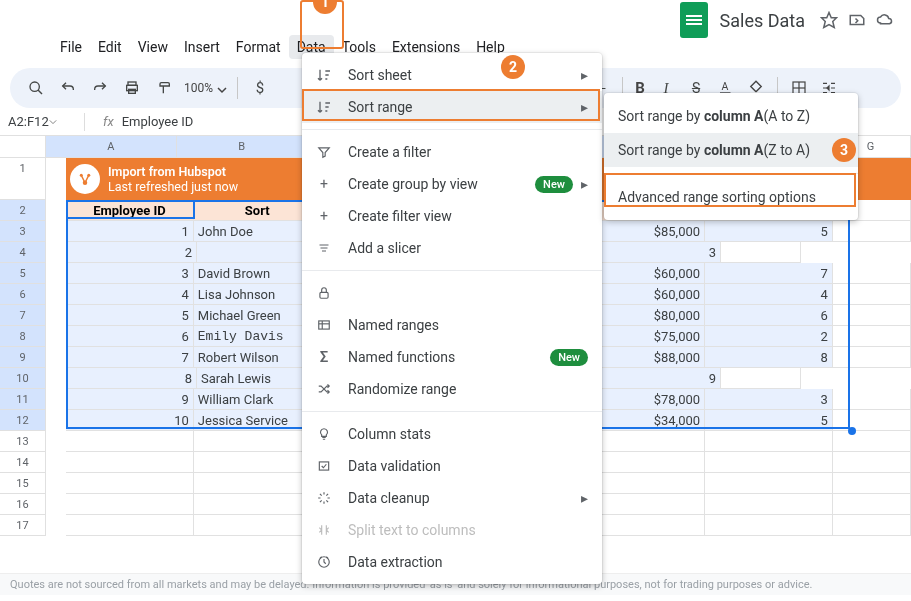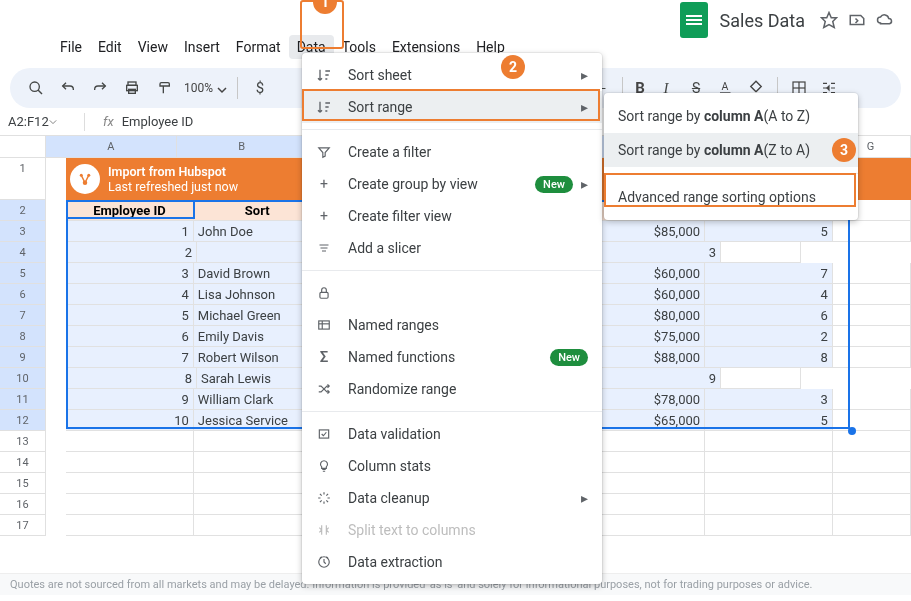--- a/index.html
+++ b/index.html
@@ -348,21 +348,21 @@
         <div class="cell colA" style="width: 131px;">5</div>
         <div class="cell " style="width: 131px;">Michael Green</div>
         <div class="cell " style="width: 131px;"></div>
         <div class="cell " style="width: 131px;"></div>
         <div class="cell colE" style="width: 131px;">$80,000</div>
         <div class="cell colF" style="width: 131px;">6</div>
         <div class="cell " style="width: 80px; background: rgb(255, 255, 255);"></div>
       </div>
       <div class="row data-row">
         <div class="cell colA" style="width: 131px;">6</div>
-        <div class="cell " style="width: 131px;">Emily Davis</div>
+        <div class="cell " style="width: 131px; font-family: Liberation Mono, monospace;">Emily Davis</div>
         <div class="cell " style="width: 131px;"></div>
         <div class="cell " style="width: 131px;"></div>
         <div class="cell colE" style="width: 131px;">$75,000</div>
         <div class="cell colF" style="width: 131px;">2</div>
         <div class="cell " style="width: 80px; background: rgb(255, 255, 255);"></div>
       </div>
       <div class="row data-row">
         <div class="cell colA" style="width: 131px;">7</div>
         <div class="cell " style="width: 131px;">Robert Wilson</div>
         <div class="cell " style="width: 131px;"></div>
@@ -386,21 +386,21 @@
         <div class="cell " style="width: 131px;"></div>
         <div class="cell colE" style="width: 131px;">$78,000</div>
         <div class="cell colF" style="width: 131px;">3</div>
         <div class="cell " style="width: 80px; background: rgb(255, 255, 255);"></div>
       </div>
       <div class="row data-row">
         <div class="cell colA" style="width: 131px;">10</div>
         <div class="cell " style="width: 131px;">Jessica Service</div>
         <div class="cell " style="width: 131px;"></div>
         <div class="cell " style="width: 131px;"></div>
-        <div class="cell colE" style="width: 131px;">$65,000</div>
+        <div class="cell colE" style="width: 131px;">$34,000</div>
         <div class="cell colF" style="width: 131px;">5</div>
         <div class="cell " style="width: 80px; background: rgb(255, 255, 255);"></div>
       </div>
       <div class="row ">
         <div class="cell " style="width: 131px;"></div>
         <div class="cell " style="width: 131px;"></div>
         <div class="cell " style="width: 131px;"></div>
         <div class="cell " style="width: 131px;"></div>
         <div class="cell " style="width: 131px;"></div>
         <div class="cell " style="width: 131px;"></div>
@@ -528,33 +528,33 @@
         <svg width="14" height="14" viewBox="0 0 24 24" fill="none" stroke="currentColor" stroke-width="2">
           <path d="M3 7h4l10 10h4M3 17h4l10-10h4M18 4l3 3-3 3M18 14l3 3-3 3"></path>
         </svg>
       </span>
     <span>Randomize range</span>
   </div>
   <div class="menu-sep"></div>
   <div class="menu-item">
     <span class="mi-ic">
         <svg width="14" height="14" viewBox="0 0 24 24" fill="none" stroke="currentColor" stroke-width="2">
+          <path d="M9 18h6M10 21h4M12 3a6 6 0 00-4 10.5V16h8v-2.5A6 6 0 0012 3z"></path>
+        </svg>
+      </span>
+    <span>Column stats</span>
+  </div>
+  <div class="menu-item">
+    <span class="mi-ic">
+        <svg width="14" height="14" viewBox="0 0 24 24" fill="none" stroke="currentColor" stroke-width="2">
           <rect x="4" y="5" width="16" height="14"></rect>
           <path d="M8 12l3 3 5-6"></path>
         </svg>
       </span>
     <span>Data validation</span>
-  </div>
-  <div class="menu-item">
-    <span class="mi-ic">
-        <svg width="14" height="14" viewBox="0 0 24 24" fill="none" stroke="currentColor" stroke-width="2">
-          <path d="M9 18h6M10 21h4M12 3a6 6 0 00-4 10.5V16h8v-2.5A6 6 0 0012 3z"></path>
-        </svg>
-      </span>
-    <span>Column stats</span>
   </div>
   <div class="menu-item">
     <span class="mi-ic">
         <svg width="14" height="14" viewBox="0 0 24 24" fill="none" stroke="currentColor" stroke-width="2">
           <path d="M12 2v4M12 18v4M2 12h4M18 12h4M5 5l3 3M16 16l3 3M5 19l3-3M16 8l3-3"></path>
         </svg>
       </span>
     <span>Data cleanup</span>
     <span class="arrow">▸</span>
   </div>

